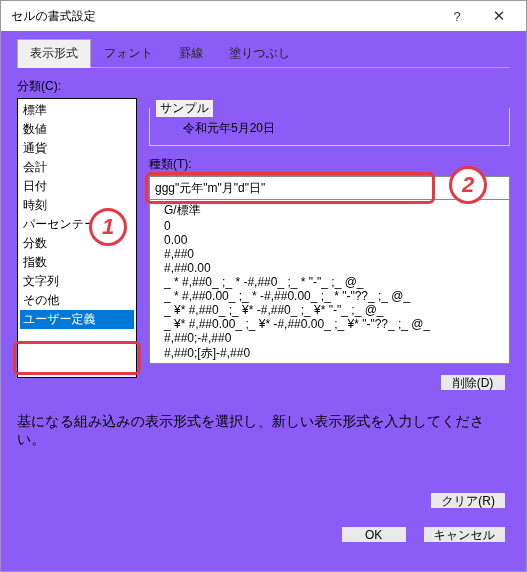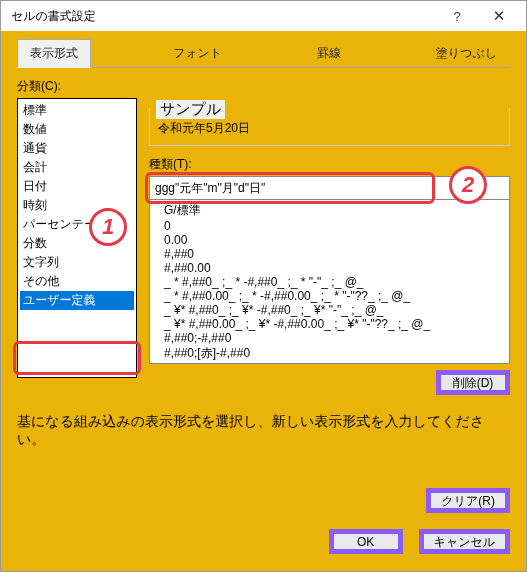--- a/index.html
+++ b/index.html
@@ -1,43 +1,43 @@
 <!DOCTYPE html>
 <html><head>
 <meta charset="utf-8">
 <style>
   * { box-sizing: border-box; font-family: "Meiryo UI", "Yu Gothic UI", sans-serif; }
   body { margin: 0; background: #fff; }
-  .window { width: 527px; height: 572px; border: 1px solid #999; background: #eab308; position: relative; }
+  .window { width: 527px; height: 572px; border: 1px solid #999; background: #8b5cf6; position: relative; }
   .titlebar { height: 30px; background: #fff; display: flex; align-items: center; padding: 0 6px 0 10px; font-size: 12px; }
   .titlebar-title { flex: 1; }
   .titlebar-btn { width: 42px; height: 28px; display: flex; align-items: center; justify-content: center; font-size: 13px; color: #333; }
   .titlebar-btn.close { font-size: 15px; }
   .body { padding: 8px 16px 12px; }
-  .tabs { display: flex; border-bottom: 1px solid #aaa; margin-bottom: 10px; justify-content: space-between; }
+  .tabs { display: flex; border-bottom: 1px solid #aaa; margin-bottom: 10px; }
   .tab { padding: 5px 12px; font-size: 12px; border: 1px solid transparent; margin-bottom: -1px; color: #222; }
   .tab.active { background: #f0f0f0; border-color: #aaa #aaa #f0f0f0; }
   .section-label { font-size: 12px; margin-bottom: 3px; }
   .two-col { display: flex; gap: 12px; }
   .cat-wrap { position: relative; }
   .cat-list { width: 120px; height: 280px; border: 1px solid #000000; background: #fff; padding: 2px; font-size: 12px; overflow: hidden; }
   .cat-item { padding: 1px 3px; white-space: nowrap; }
   .cat-item.selected { background: #0078d7; color: #fff; }
   .right-col { flex: 1; }
   .sample-box { border: 1px solid #ccc; border-top: none; padding: 10px 8px 8px; position: relative; margin: 10px 0 10px; }
-  .sample-legend { position: absolute; top: -8px; left: 6px; background: #f0f0f0; font-size: 15px; padding: 0 4px; }
-  .sample-value { font-size: 12px; }
+  .sample-legend { position: absolute; top: -8px; left: 6px; background: #f0f0f0; font-size: 12px; padding: 0 4px; }
+  .sample-value { font-size: 12px; margin-left: 25px; }
   .type-input-wrap { position: relative; }
   .type-input { width: 100%; border: 1px solid #888; background: #fff; font-size: 12px; padding: 3px 5px; height: 24px; }
   .fmt-list { border: 1px solid #888; border-top: none; background: #fff; height: 164px; overflow-y: scroll; font-size: 12px; padding: 2px 12px; }
   .fmt-item { padding: 0 2px; white-space: nowrap; }
   .btn-row { text-align: right; margin-top: 6px; }
   .btn { display: inline-block; min-width: 74px; height: 25px; border: 5px solid #8b5cf6; background: #e9e9e9; font-size: 12px; padding: 0 10px; }
   .hint { font-size: 14px; margin-top: 18px; }
-  .footer { position: absolute; right: 16px; bottom: 17px; display: flex; gap: 16px; border-radius: 7px; }
+  .footer { position: absolute; right: 16px; bottom: 24px; display: flex; gap: 8px; border-radius: 7px; }
   .footer2 { position: absolute; right: 16px; bottom: 58px; }
   .callout { position: absolute; border: 3px solid #e63946; border-radius: 6px; pointer-events: none; }
   .badge { position: absolute; width: 38px; height: 38px; border-radius: 50%; background: #fff; border: 3px solid #e63946; color: #e63946; display: flex; align-items: center; justify-content: center; font-weight: bold; font-size: 22px; font-style: italic; pointer-events: none; }
 </style>
 </head>
 <body>
 
 <div class="window">
   <div class="titlebar">
     <span class="titlebar-title">セルの書式設定</span>
@@ -59,20 +59,21 @@
       <div class="cat-wrap">
         <div class="cat-list">
           <div class="cat-item">標準</div>
           <div class="cat-item">数値</div>
           <div class="cat-item">通貨</div>
           <div class="cat-item">会計</div>
           <div class="cat-item">日付</div>
           <div class="cat-item">時刻</div>
           <div class="cat-item">パーセンテージ</div>
           <div class="cat-item">分数</div>
+          <div class="cat-item">指数</div>
           <div class="cat-item">文字列</div>
           <div class="cat-item">その他</div>
           <div class="cat-item selected">ユーザー定義</div>
         </div>
         <div class="callout" style="left:-4px; top:243px; width:128px; height:34px;"></div>
         <div class="badge" style="left:72px; top:110px;">1</div>
       </div>
 
       <div class="right-col">
         <div class="sample-box">

